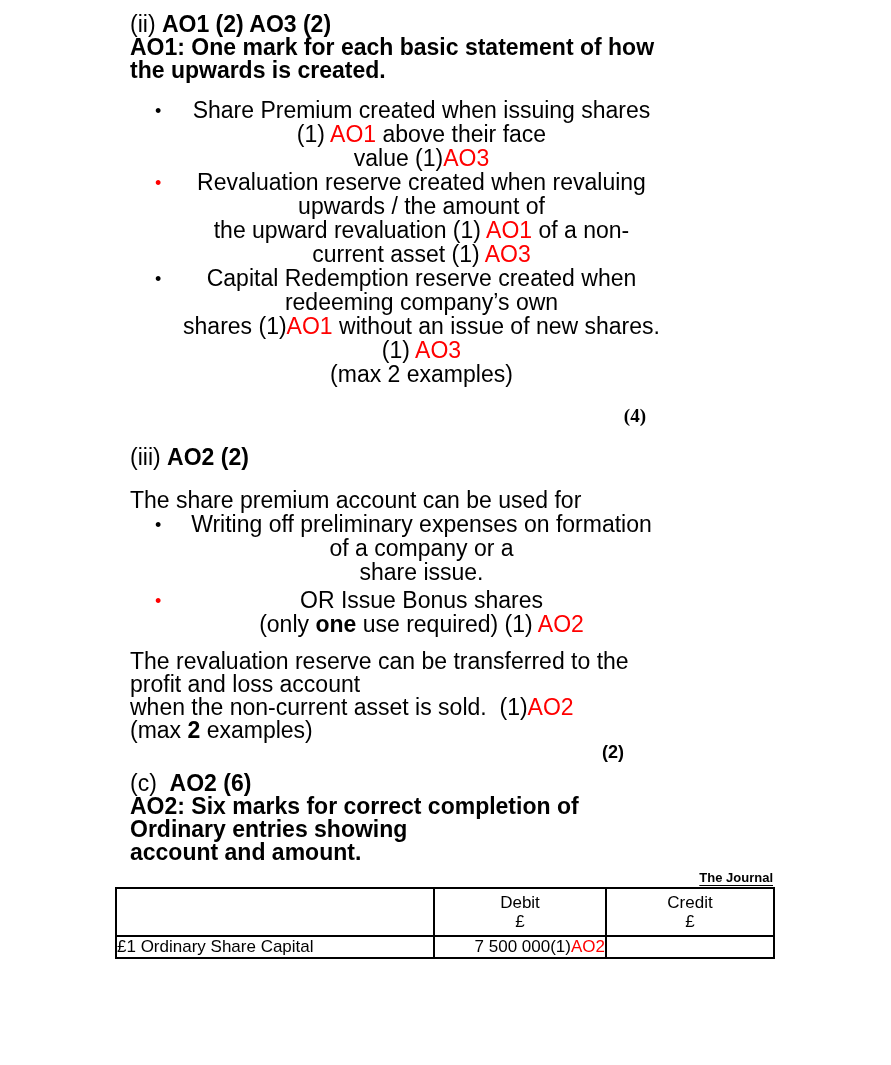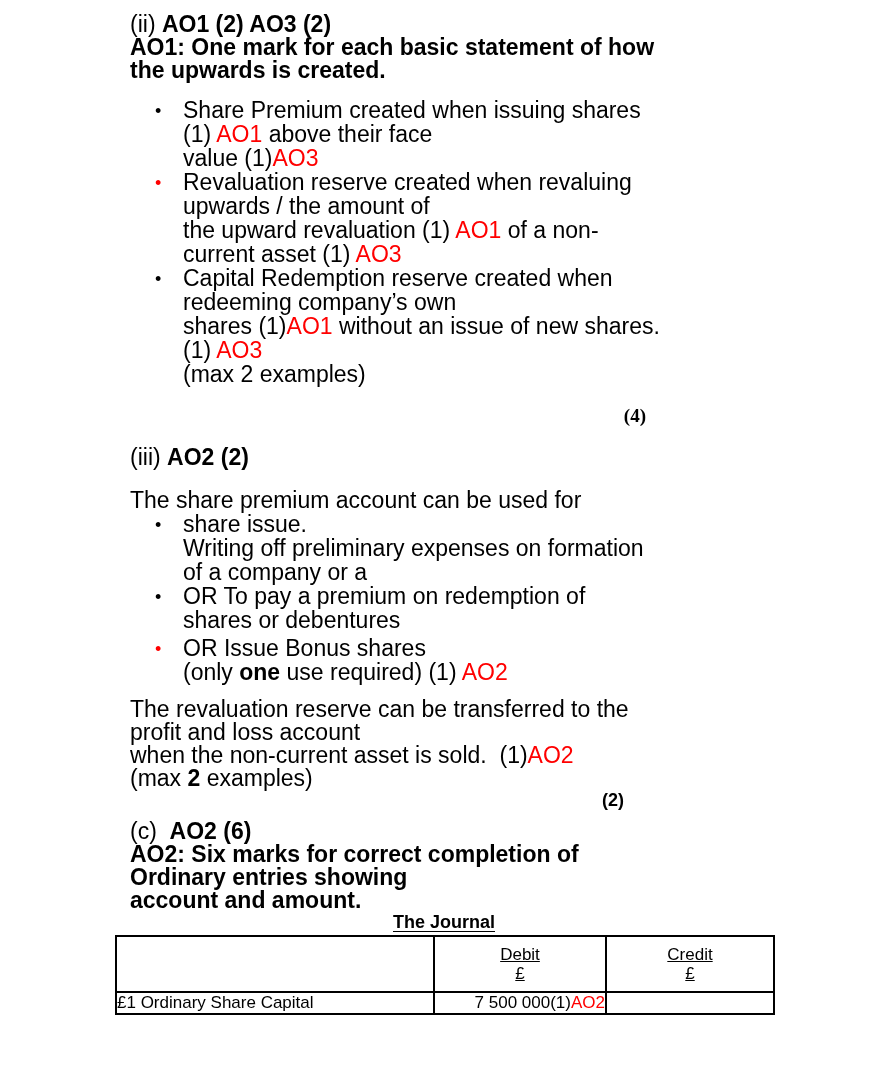--- a/index.html
+++ b/index.html
@@ -12,51 +12,51 @@
     background: #ffffff;
     font-family: "Liberation Sans", sans-serif;
     color: #000000;
     overflow: hidden;
   }
   .content { padding: 13px 0 0 130px; width: 660px; }
   .ln { font-size: 23px; line-height: 23px; white-space: pre-wrap; }
   .b { font-weight: bold; }
   .r { color: var(--red); }
   
-  ul.bullets { list-style: none; margin: 16px 0 0 0; padding: 0; }
+  ul.bullets { list-style: none; margin: 16px 0 0 0; padding: 0; text-align: center; }
   ul.bullets li { position: relative; padding-left: 53px; }
   ul.bullets li .ln { line-height: 24px; }
   ul.bullets li::before {
     content: "\2022";
     position: absolute; left: 25px; top: 1px;
     font-size: 18px; line-height: 24px; color: #000;
   }
   ul.bullets li.redb::before { color: var(--red); }
   ul.bullets li.gap { margin-top: 4px; }
   
   .markline { font-weight: bold; text-align: right; font-size: 18px; line-height: 24px; }
   .m4 { margin-top: 18px; padding-right: 14px; font-family: "Liberation Serif", serif; font-size: 19px; }
   .m2 { margin-top: -2px; padding-right: 36px; }
   .sec-iii-head { margin-top: 18px; }
   .intro { margin-top: 20px; }
   .para { margin-top: 14px; }
   .sec-c-head { margin-top: 8px; }
   
   .tabletitle {
-    margin: 0 0 2px -15px; width: 658px;
-    text-align: center; font-weight: bold; font-size: 18px;
+    margin: 6px 0 2px -15px; width: 658px;
+    text-align: right; font-weight: bold; font-size: 13px;
     text-decoration: underline;
     text-underline-offset: 3px;
   }
   table.journal {
     border-collapse: collapse; table-layout: fixed;
     margin-left: -15px; width: 658px; font-size: 17px;
   }
   table.journal th, table.journal td { border: 2px solid #000; padding: 0; }
-  table.journal thead th { font-weight: normal; height: 56px; vertical-align: middle; text-decoration: underline; }
+  table.journal thead th { font-weight: normal; height: 48px; vertical-align: middle; }
   table.journal thead th div { text-align: center; line-height: 19px; font-size: 17px; }
   table.journal td { height: 22px; line-height: 20px; vertical-align: middle; }
   td.acc { text-align: left; padding-left: 7px; }
   td.amt { text-align: right; padding-right: 8px; white-space: pre-wrap; }
 </style>
 </head>
 <body>
 
 <div class="page">
   <div class="content">
@@ -86,25 +86,22 @@
       </div>
     </section>
 
     <section>
       <div class="ln sec-iii-head"><span>(iii) </span><span class="b">AO2 (2)</span></div>
 
       <div class="ln intro">The share premium account can be used for</div>
 
       <ul class="bullets" style="margin-top:0">
         <li>
+          <div class="ln"><span>Writing off preliminary expenses on formation of a company or a</span></div>
           <div class="ln"><span>share issue.</span></div>
-          <div class="ln"><span>Writing off preliminary expenses on formation of a company or a</span></div>
-        </li>
-        <li>
-          <div class="ln"><span>OR To pay a premium on redemption of shares or debentures</span></div>
         </li>
         <li class="redb gap">
           <div class="ln"><span>OR Issue Bonus shares</span></div>
           <div class="ln"><span>(only </span><span class="b">one</span><span> use required) (1) </span><span class="r">AO2</span></div>
         </li>
       </ul>
 
 
       <div class="para">
         <div class="ln"><span>The revaluation reserve can be transferred to the profit and loss account</span></div>

